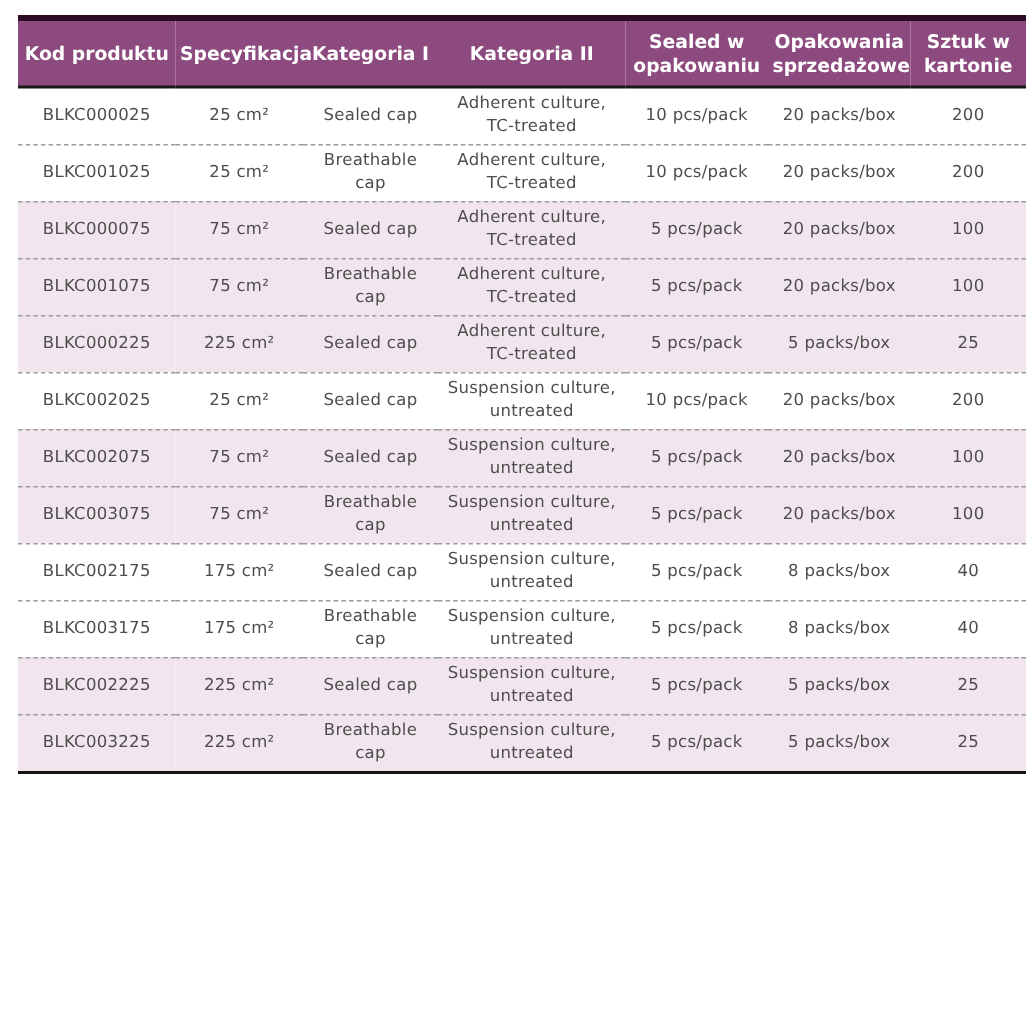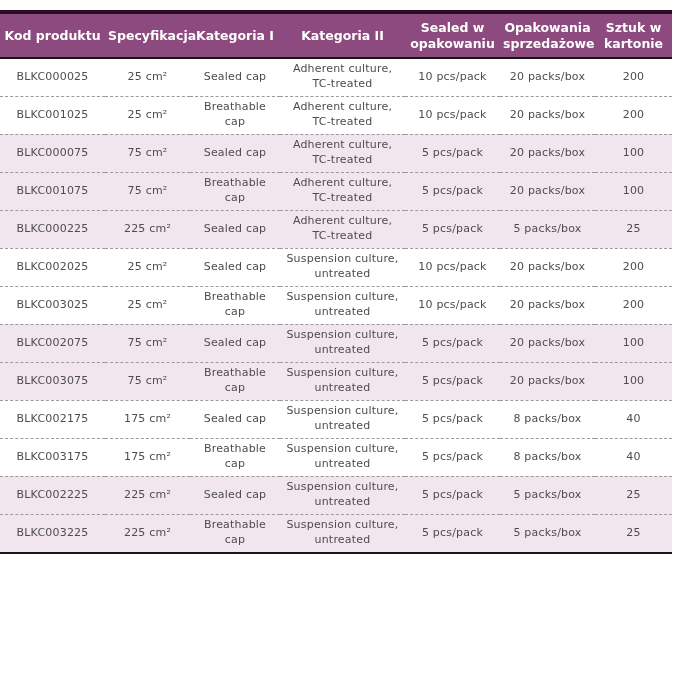--- a/index.html
+++ b/index.html
@@ -13,21 +13,21 @@
   }
   *{box-sizing:border-box;}
   html,body{margin:0;padding:0;}
   body{
     width:688px;height:678px;
     background:#ffffff;
     font-family:"DejaVu Sans","Liberation Sans",sans-serif;
     overflow:hidden;
   }
   .table-wrap{
-    margin:10px 8px 0 0;
+    margin:10px 8px 0 12px;
     width:672px;
     border-top:4px solid var(--top-border);
     border-bottom:2px solid var(--rule);
   }
   table{
     width:672px;
     border-collapse:collapse;
     table-layout:fixed;
   }
   thead th{
@@ -136,30 +136,20 @@
         <tr>
     <td>BLKC002025</td>
     <td>25 cm²</td>
     <td>Sealed cap</td>
     <td>Suspension culture,
 untreated</td>
     <td>10 pcs/pack</td>
     <td>20 packs/box</td>
     <td>200</td>
   </tr>
-        <tr>
-    <td>BLKC003025</td>
-    <td>25 cm²</td>
-    <td>Breathable cap</td>
-    <td>Suspension culture,
-untreated</td>
-    <td>10 pcs/pack</td>
-    <td>20 packs/box</td>
-    <td>200</td>
-  </tr>
         <tr class="shaded">
     <td>BLKC002075</td>
     <td>75 cm²</td>
     <td>Sealed cap</td>
     <td>Suspension culture,
 untreated</td>
     <td>5 pcs/pack</td>
     <td>20 packs/box</td>
     <td>100</td>
   </tr>

